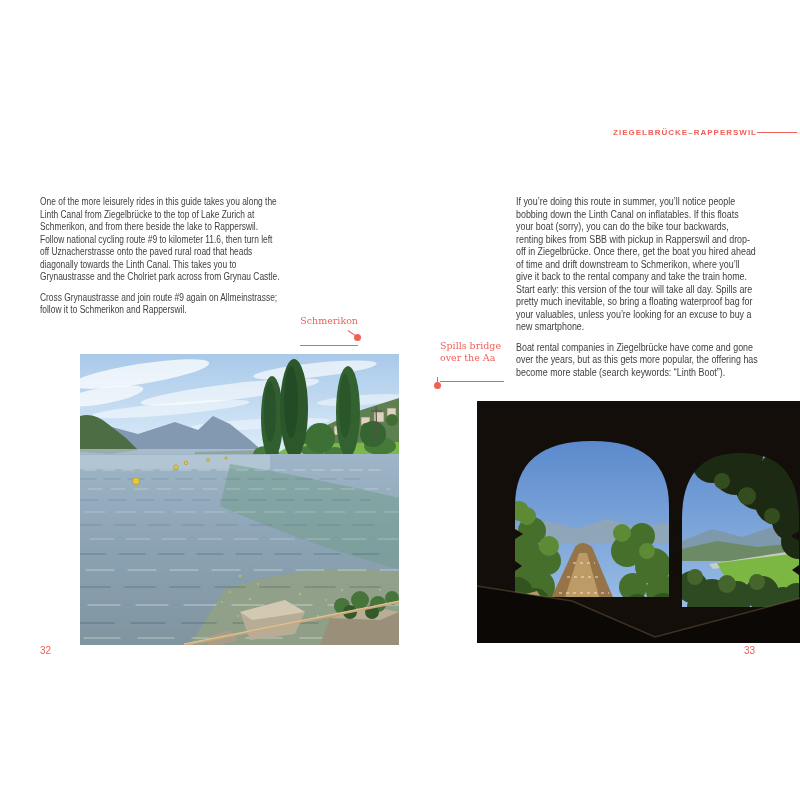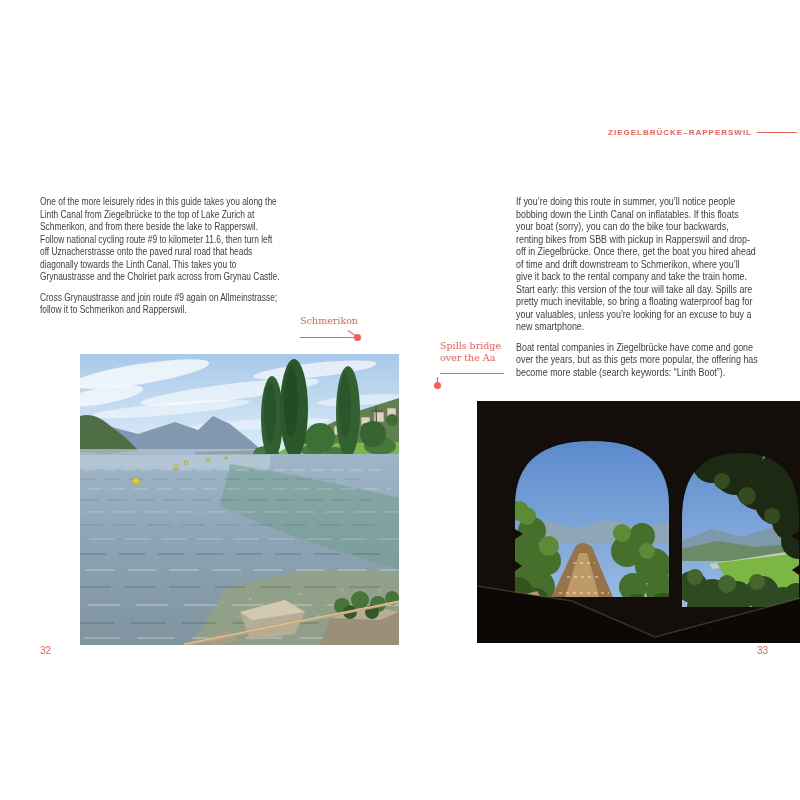--- a/index.html
+++ b/index.html
@@ -1,56 +1,56 @@
 <!DOCTYPE html>
 <html style="--accent: #f05f58; --body: #3e3e3e;"><head>
 <meta charset="utf-8">
 <style>
   :root { --accent:#f05f58; --body:#3e3e3e; }
   html,body { margin:0; padding:0; background:#ffffff; }
   body { font-family:"Liberation Sans", sans-serif; }
   .canvas { position:relative; width:800px; height:800px; background:#fff; overflow:hidden; }
 
-  .section-header { position:absolute; top:128px; right:3px; display:flex; align-items:center; gap:5px; }
+  .section-header { position:absolute; top:128px; right:3px; display:flex; align-items:center; }
   .section-label { font-size:8px; font-weight:bold; letter-spacing:1px; color:var(--accent); }
   .header-rule { width:40px; height:1.5px; background:var(--accent); }
 
   .page-title { position:absolute; margin:0; font-family:"DejaVu Serif", serif; font-weight:bold;
                 font-size:24px; letter-spacing:.2px; color:var(--accent); line-height:1.1; }
   #title-left { left:40px; top:152px; }
   #title-right { left:515px; top:152px; }
 
   .body-copy { position:absolute; color:var(--body); font-size:10px; line-height:12.5px;
                transform-origin:0 0; }
   .body-copy p { margin:0 0 8px 0; }
   #copy-left { left:40px; top:196px; width:290px; transform:scaleX(0.84); }
   #copy-right { left:516px; top:196px; width:272px; transform:scaleX(0.89); }
 
   .photo-label { position:absolute; font-family:"DejaVu Serif", serif; font-size:9.5px;
                  line-height:11.5px; color:var(--accent); border-bottom:1px solid var(--accent);
-                 padding-bottom:10px; }
+                 padding-bottom:18px; }
   #label-schmerikon { right:442px; top:315px; }
   #label-covered-bridge { left:440px; top:340px; width:64px; }
 
   .connector-line { position:absolute; background:var(--accent); }
   #schmerikon-diagonal { left:348px; top:330px; width:12px; height:1px;
                          transform:rotate(35deg); transform-origin:0 50%; }
   #covered-vertical { left:437px; top:377px; width:1px; height:6px; }
   .connector-dot { position:absolute; width:7px; height:7px; border-radius:50%;
                    background:var(--accent); }
   #schmerikon-dot { left:354px; top:334px; }
   #covered-dot { left:434px; top:382px; }
 
   .photo { position:absolute; overflow:hidden; line-height:0; }
   #photo-lake { left:40px; top:338px; width:319px; height:291px; }
   #photo-bridge { left:437px; top:385px; width:328px; height:242px; }
 
   .page-number { position:absolute; font-size:10px; font-weight:normal; color:var(--accent); }
   #page-number-left { left:40px; top:645px; }
-  #page-number-right { right:32px; top:645px; }
+  #page-number-right { right:45px; top:645px; }
 </style>
 </head>
 <body>
 
 <div class="canvas">
 
   <div class="section-header">
     <span class="section-label">ZIEGELBRÜCKE–RAPPERSWIL</span>
     <span class="header-rule"></span>
   </div>

